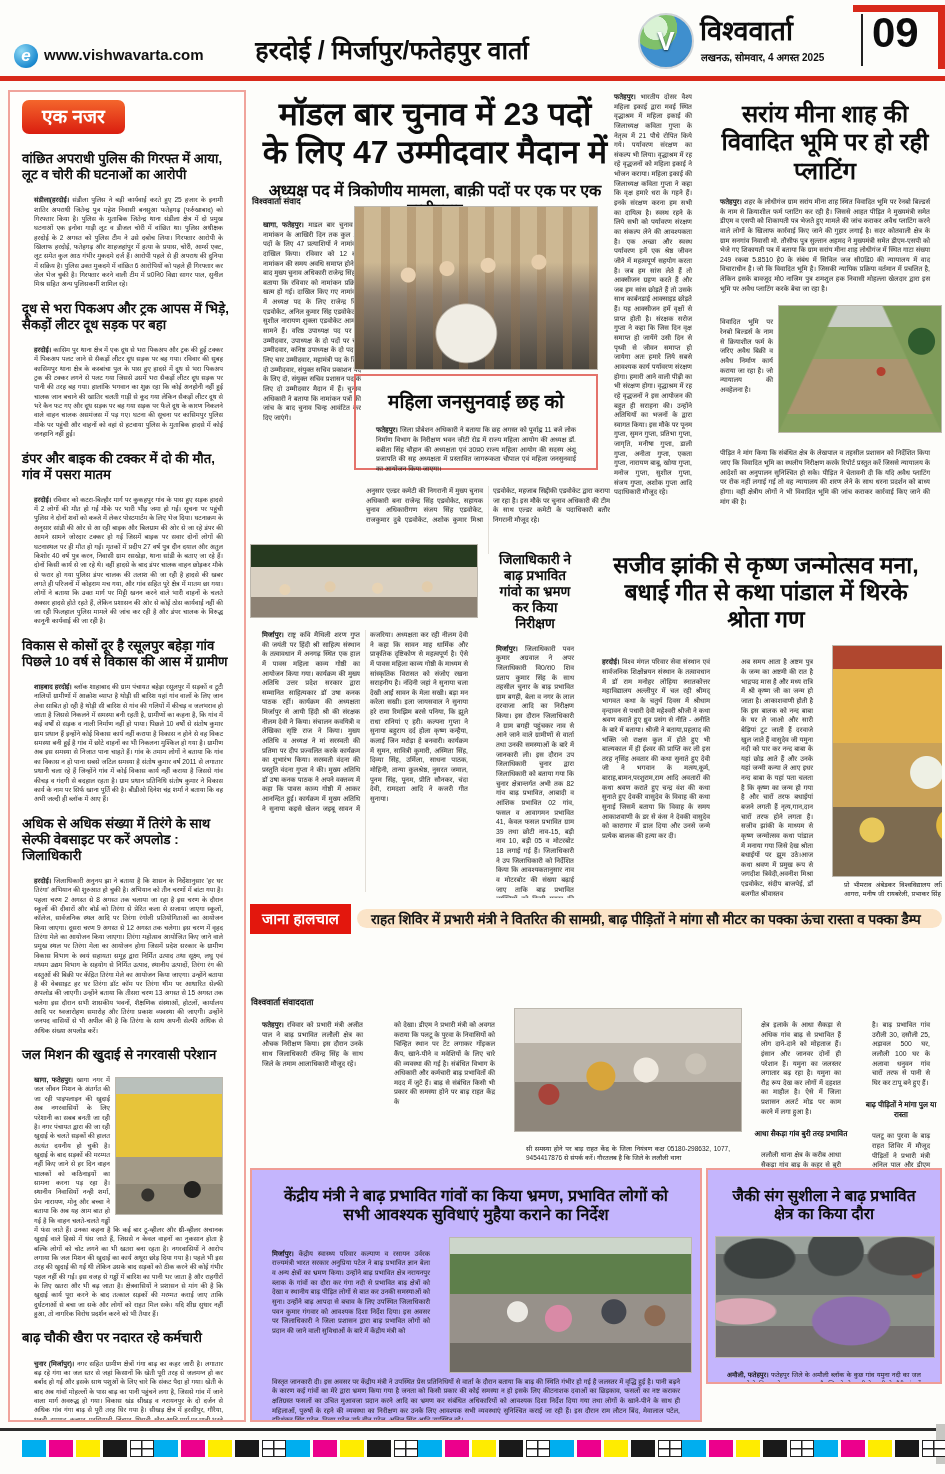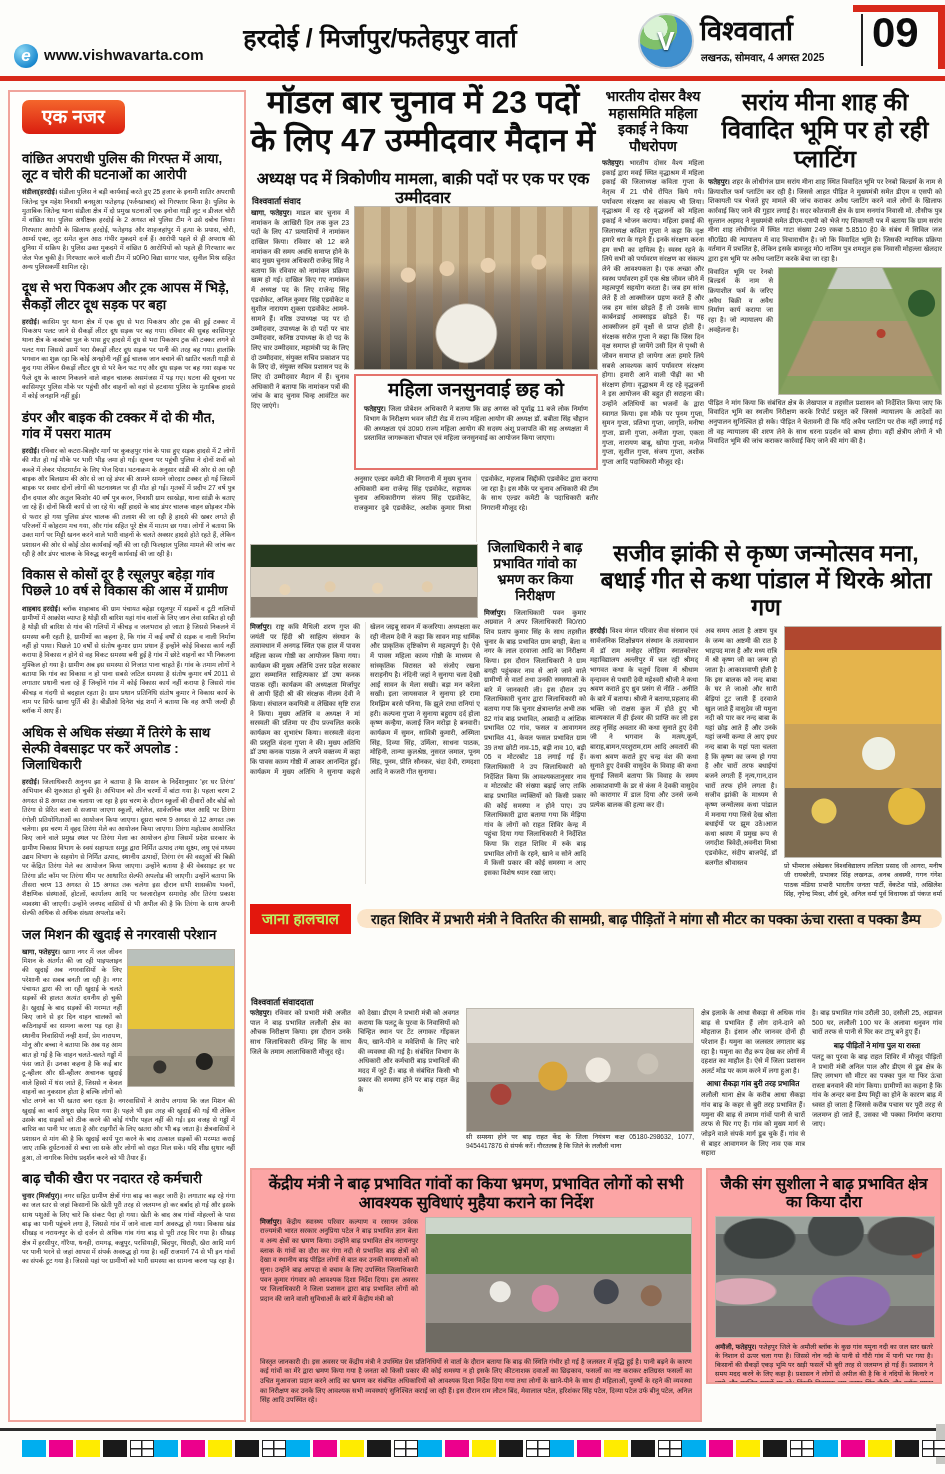--- a/index.html
+++ b/index.html
@@ -1,18 +1,18 @@
 <!DOCTYPE html>
 <html><head>
 <meta charset="utf-8">
 <style>
   html,body{margin:0;padding:0;background:#e8e8e4;font-family:"Liberation Sans",sans-serif;}
   #page{position:relative;width:945px;height:1474px;background:#fdfdfa;margin:0 auto;overflow:hidden;color:#111;}
   .abs{position:absolute;}
-  h1,h2,h3,h4,p{margin:0;padding:0;}
+  h1,h2,h3,h4,p{margin:12px;padding:0;}
   .hl{font-weight:bold;color:#0d0d0d;line-height:1.18;}
   .ctr{text-align:center;}
   .body-t{font-size:6.8px;line-height:1.42;text-align:justify;color:#1c1c1c;}
   .body-s{font-size:6.5px;line-height:1.4;text-align:justify;color:#1c1c1c;}
   .dl{font-weight:bold;}
   .byline{font-size:8.5px;font-weight:bold;}
   .photo{background-size:cover;border:1px solid #bdb8ae;box-sizing:border-box;}
   
   .web-logo{display:inline-flex;width:24px;height:24px;border-radius:50%;background:radial-gradient(circle at 32% 30%,#8fd9f4,#1d8bd0 70%,#0f6bab);color:#fff;font-weight:bold;font-style:italic;align-items:center;justify-content:center;font-size:17px;vertical-align:middle;margin-right:6px;}
   .globe{width:52px;height:52px;border-radius:50%;background:radial-gradient(circle at 30% 25%,#d9f2d4 0 22%,#7fc06a 23% 40%,#3f8fce 41% 75%,#1d5d9d 100%);border:2px solid #cfd4d8;display:flex;align-items:center;justify-content:center;color:#fff;font-weight:bold;font-size:26px;text-shadow:0 1px 2px #134;}
@@ -20,25 +20,25 @@
   
   #leftbox{border:2px solid #f0a49c;box-sizing:border-box;padding:6px 9px;overflow:hidden;background:#fffefc;}
   .ek-tab{display:inline-block;background:linear-gradient(180deg,#f4662c,#da1d0f);color:#fff;font-weight:bold;font-size:19px;padding:3px 20px 5px;border-radius:7px;margin:2px 0 8px;}
   .brief-h{font-size:13.2px;line-height:1.22;margin:9px 0 4px;font-weight:bold;}
   .brief-b{font-size:6.6px;line-height:1.42;text-align:justify;color:#1c1c1c;}
   .van2{float:right;width:106px;height:136px;margin:2px 0 2px 5px;border:1px solid #bdb8ae;background:
       radial-gradient(circle at 72% 82%,#23221f 0 8px,transparent 9px),
       radial-gradient(circle at 30% 86%,#34322e 0 6px,transparent 7px),
       linear-gradient(180deg,#b9c0bb 0 12%,#e7c43a 12% 58%,#a39a87 58% 78%,#8f8775 78%);}
   
-  .pinkbox{border:2px solid #ef9d96;box-sizing:border-box;background:#fca5a5;}
+  .pinkbox{border:2px solid #ef9d96;box-sizing:border-box;background:#c4b5fd;}
   .col-rule{column-rule:1px solid #e2ded7;}
   .subh{font-size:7.4px;font-weight:bold;text-align:center;margin:3px 0 2px;}
   
-  .tag{background:#e3170d;color:#bef264;font-weight:bold;font-size:15px;padding:4px 12px 6px;flex:0 0 auto;}
+  .tag{background:#e3170d;color:#ffffff;font-weight:bold;font-size:15px;padding:4px 12px 6px;flex:0 0 auto;}
   .banner{flex:1;background:#fbe4c8;border-radius:17px;margin-left:6px;display:flex;align-items:center;padding:0 14px;font-weight:bold;font-size:13.6px;color:#141414;}
   
   .cbar-row{display:flex;justify-content:space-between;align-items:center;}
   .cgrp{display:flex;gap:3px;}
   .csq{width:24px;height:17px;}
   .c-c{background:#00aeef;}.c-m{background:#ec008c;}.c-y{background:#ffec00;}.c-k{background:#1a1a1a;}
   .reg{width:22px;height:15px;border:1.5px solid #222;background:
       linear-gradient(#222,#222) center/100% 1.5px no-repeat,
       linear-gradient(#222,#222) center/1.5px 100% no-repeat,#fff;}
 </style>
@@ -102,21 +102,20 @@
       repeating-linear-gradient(90deg, rgba(150,115,76,.35) 0 9px, rgba(0,0,0,0) 9px 26px),
       linear-gradient(180deg,#cdb893 0 34%, #8f8171 55%, #4a463f 100%);"></div>
 
   <div class="abs" style="left:354px;top:374px;width:244px;height:96px;border:2px solid #e4736b;box-sizing:border-box;padding:3px 8px;">
     <h2 class="hl ctr" style="font-size:19px;">महिला जनसुनवाई छह को</h2>
     <p class="body-t" style="margin-top:3px;"><b class="dl">फतेहपुर।</b> <span>जिला प्रोबेशन अधिकारी ने बताया कि छह अगस्त को पूर्वाह्न 11 बजे लोक निर्माण विभाग के निरीक्षण भवन जीटी रोड में राज्य महिला आयोग की अध्यक्ष डॉ. बबीता सिंह चौहान की अध्यक्षता एवं उ0प्र0 राज्य महिला आयोग की सदस्य अंशू प्रजापति की सह अध्यक्षता में प्रस्तावित जागरूकता चौपाल एवं महिला जनसुनवाई का आयोजन किया जाएगा।</span></p>
   </div>
   <p class="abs body-t col-rule" style="left:354px;top:474px;width:244px;height:68px;column-count:2;column-gap:10px;overflow:hidden;">अनुसार एल्डर कमेटी की निगरानी में मुख्य चुनाव अधिकारी बना राजेन्द्र सिंह एडवोकेट, सहायक चुनाव अधिकारीगण संजय सिंह एडवोकेट, राजकुमार दुबे एडवोकेट, अशोक कुमार मिश्रा एडवोकेट, महजाब सिद्दीकी एडवोकेट द्वारा कराया जा रहा है। इस मौके पर चुनाव अधिकारी की टीम के साथ एल्डर कमेटी के पदाधिकारी बतौर निगरानी मौजूद रहे।</p>
 
   <div class="abs" style="left:602px;top:88px;width:102px;height:448px;overflow:hidden;">
-    <h2 class="hl ctr" style="font-size:14px;">भारतीय दोसर वैश्य महासमिति महिला इकाई ने किया पौधरोपण</h2>
     <p class="body-t" style="margin-top:4px;"><b class="dl">फतेहपुर।</b> <span>भारतीय दोसर वैश्य महिला इकाई द्वारा मवई स्थित वृद्धाश्रम में महिला इकाई की जिलाध्यक्ष कविता गुप्ता के नेतृत्व में 21 पौधे रोपित किये गये। पर्यावरण संरक्षण का संकल्प भी लिया। वृद्धाश्रम में रह रहे वृद्धजनों को महिला इकाई ने भोजन कराया। महिला इकाई की जिलाध्यक्ष कविता गुप्ता ने कहा कि वृक्ष हमारे धरा के गहने हैं। इनके संरक्षण करना हम सभी का दायित्व है। स्वस्थ रहने के लिये सभी को पर्यावरण संरक्षण का संकल्प लेने की आवश्यकता है। एक अच्छा और स्वस्थ पर्यावरण हमें एक श्रेष्ठ जीवन जीने में महत्वपूर्ण सहयोग करता है। जब हम सांस लेते हैं तो आक्सीजन ग्रहण करते हैं और जब हम सांस छोड़ते हैं तो उसके साथ कार्बनडाई आक्साइड छोड़ते हैं। यह आक्सीजन हमें वृक्षों से प्राप्त होती है। संरक्षक सरोज गुप्ता ने कहा कि जिस दिन वृक्ष समाप्त हो जायेंगे उसी दिन से पृथ्वी से जीवन समाप्त हो जायेगा अतः हमारे लिये सबसे आवश्यक कार्य पर्यावरण संरक्षण होगा। हमारी आने वाली पीढ़ी का भी संरक्षण होगा। वृद्धाश्रम में रह रहे वृद्धजनों ने इस आयोजन की बहुत ही सराहना की। उन्होंने अतिथियों का भजनों के द्वारा स्वागत किया। इस मौके पर पूनम गुप्ता, सुमन गुप्ता, प्रतिभा गुप्ता, जागृति, मनीषा गुप्ता, डाली गुप्ता, अनीता गुप्ता, एकता गुप्ता, नारायण बाबू, खोया गुप्ता, मनोज गुप्ता, सुशील गुप्ता, संजय गुप्ता, अशोक गुप्ता आदि पदाधिकारी मौजूद रहे।</span></p>
   </div>
 
   <div class="abs" style="left:708px;top:88px;width:234px;height:448px;overflow:hidden;">
     <h2 class="hl ctr" style="font-size:24px;">सरांय मीना शाह की विवादित भूमि पर हो रही प्लाटिंग</h2>
     <p class="body-t" style="margin-top:4px;"><b class="dl">फतेहपुर।</b> <span>शहर के लोधीगंज ग्राम सरांय मीना शाह स्थित विवादित भूमि पर रेनबो बिल्डर्स के नाम से क्रियाशील फर्म प्लाटिंग कर रही है। जिससे आहत पीड़ित ने मुख्यमंत्री समेत डीएम व एसपी को शिकायती पत्र भेजते हुए मामले की जांच कराकर अवैध प्लाटिंग करने वाले लोगों के खिलाफ कार्रवाई किए जाने की गुहार लगाई है। सदर कोतवाली क्षेत्र के ग्राम सनगांव निवासी मो. तौसीफ पुत्र सुल्तान अहमद ने मुख्यमंत्री समेत डीएम-एसपी को भेजे गए शिकायती पत्र में बताया कि ग्राम सरांय मीना शाह लोधीगंज में स्थित गाटा संख्या 249 रकबा 5.8510 हे0 के संबंध में सिविल जज सी0डि0 की न्यायालय में वाद विचाराधीन है। जो कि विवादित भूमि है। जिसकी न्यायिक प्रक्रिया वर्तमान में प्रचलित है, लेकिन इसके बावजूद मो0 नाजिम पुत्र शमशुल हक निवासी मोहल्ला खेलदार द्वारा इस भूमि पर अवैध प्लाटिंग करके बेचा जा रहा है।</span></p>
     <div style="overflow:hidden;margin-top:3px;">
       <div class="photo" style="float:right;width:164px;height:128px;margin:0 0 3px 5px;background:
         radial-gradient(circle at 88% 28%, #2f5c2e 0 13px, transparent 14px),
         radial-gradient(circle at 63% 52%, #b3402f 0 4px, transparent 5px),

